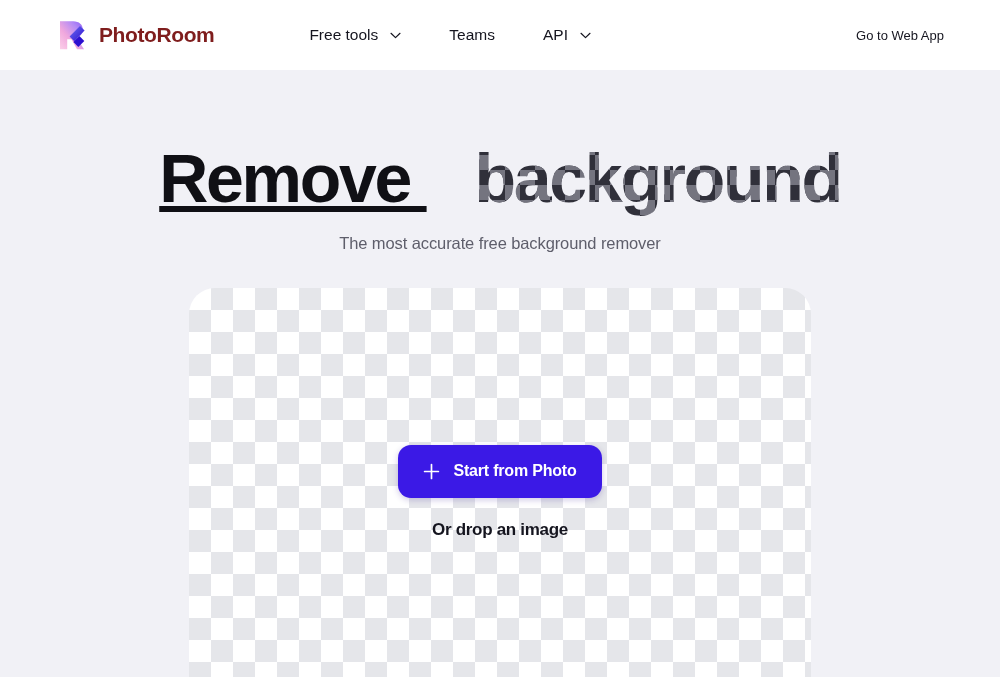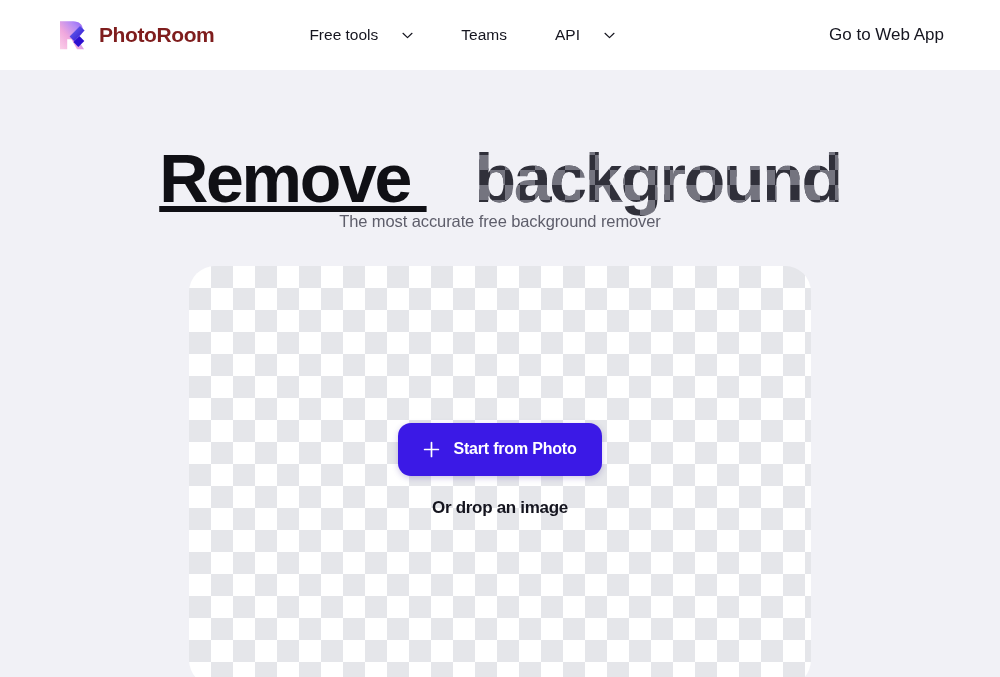--- a/index.html
+++ b/index.html
@@ -50,21 +50,21 @@
   .nav {
     display: flex;
     align-items: center;
     margin-left: 71px;
     gap: 0;
   }
 
   .nav-item {
     display: flex;
     align-items: center;
-    gap: 24px;
+    gap: 12px;
     font-size: 15.5px;
     color: #15151f;
     cursor: pointer;
     white-space: nowrap;
     padding: 0 24px;
   }
 
   .chev {
     display: block;
     width: 11px;
@@ -73,21 +73,21 @@
   }
 
   .header-right {
     margin-left: auto;
     padding-right: 56px;
     display: flex;
     align-items: center;
   }
 
   .webapp-link {
-    font-size: 17px;
+    font-size: 13px;
     color: #15151f;
     cursor: pointer;
     white-space: nowrap;
   }
 
   
   .hero {
     padding-top: 74px;
     text-align: center;
   }
@@ -114,20 +114,21 @@
     background-size: 30px 30px;
     background-position: 0 0, 15px 15px;
     -webkit-background-clip: text;
     background-clip: text;
     color: transparent;
     margin-left: 48px;
     -webkit-text-fill-color: transparent;
   }
 
   .subhead {
+    margin-top: 22px;
     font-size: 16.5px;
     color: #5e5e6b;
     letter-spacing: -0.1px;
   }
 
   
   .dropzone-wrap {
     margin: 35px auto 0;
     width: 622px;
   }

